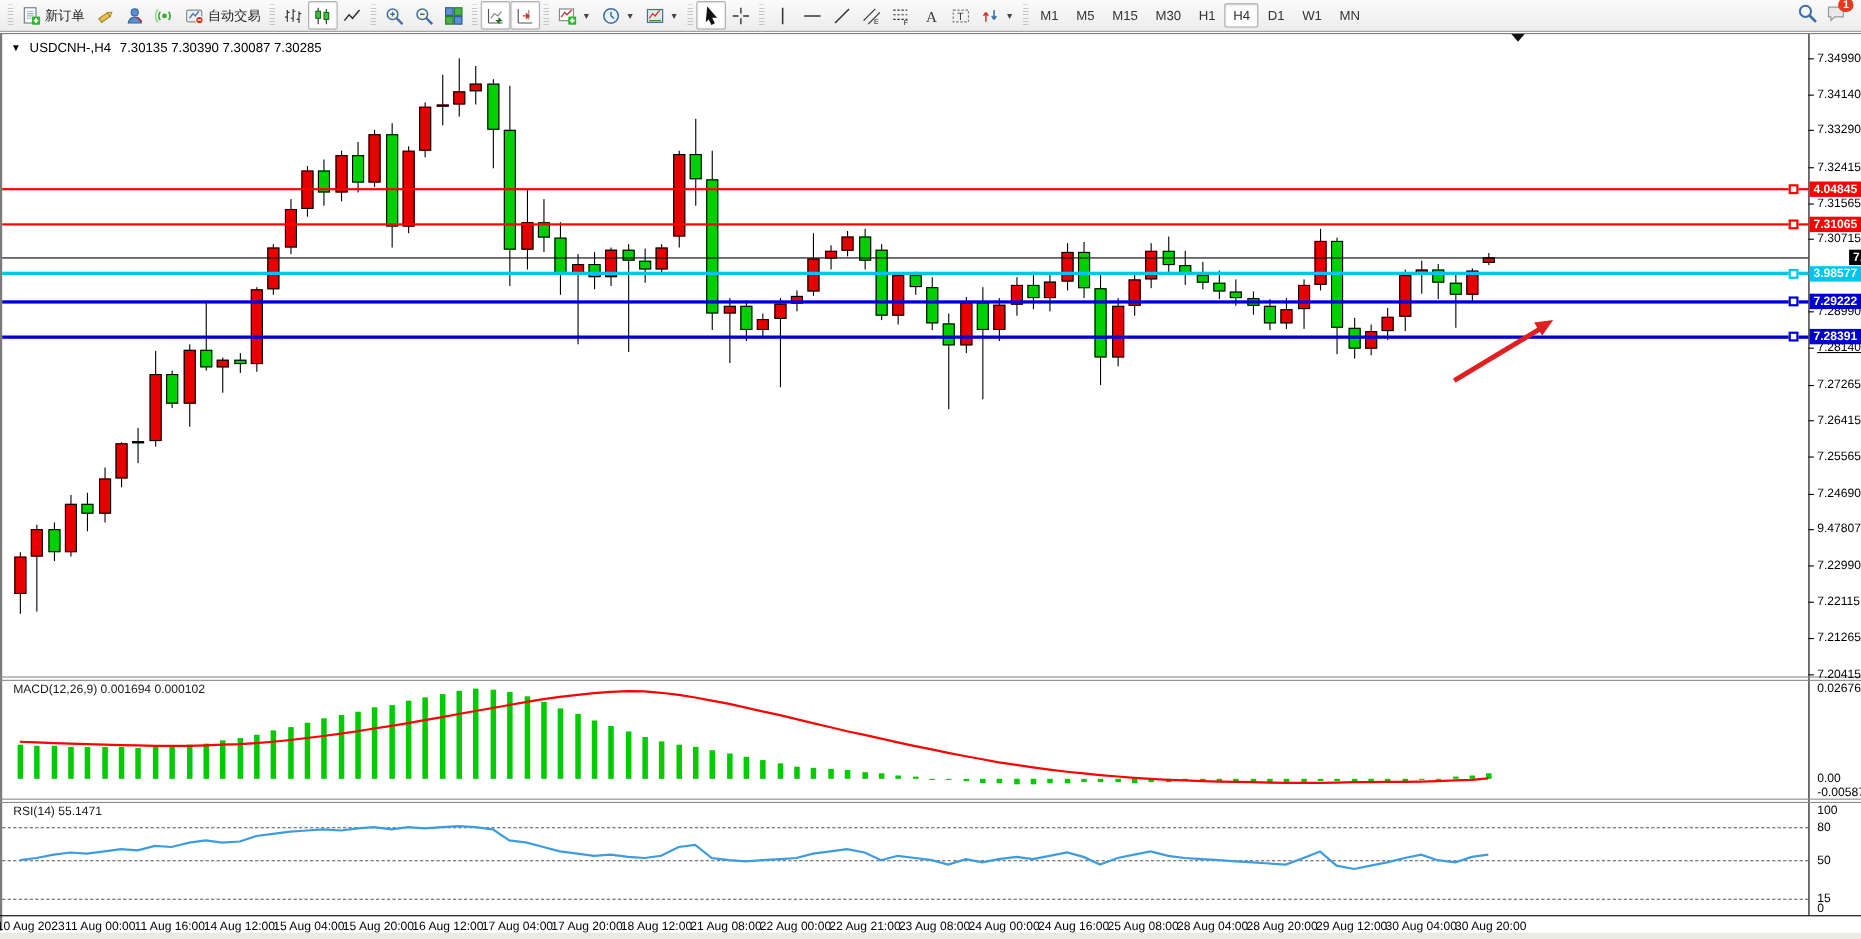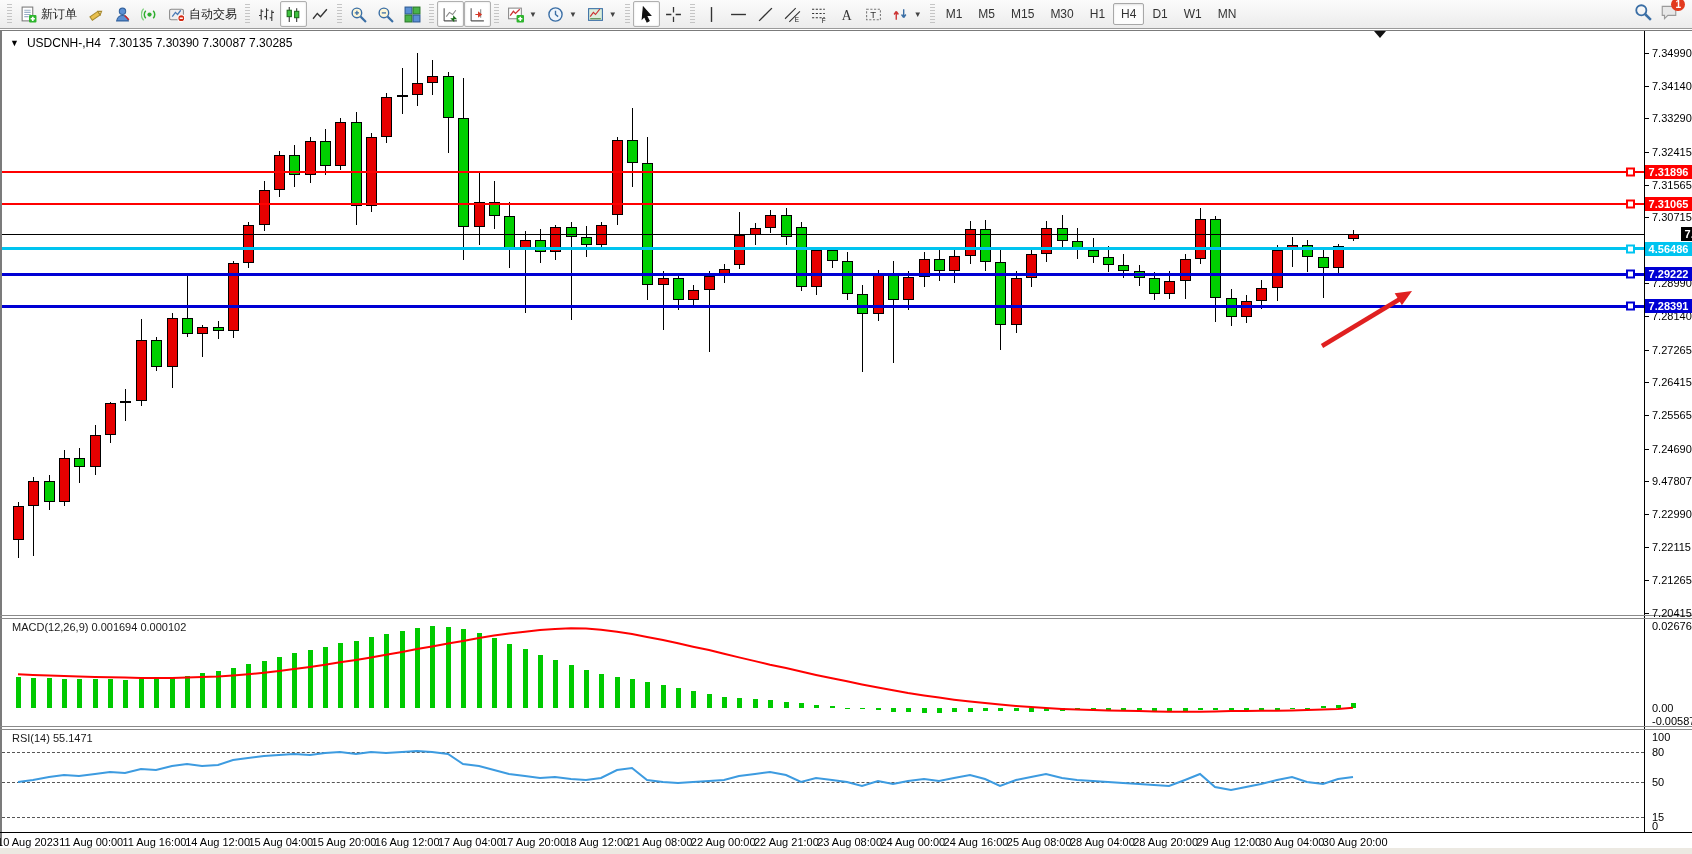--- a/index.html
+++ b/index.html
@@ -319,21 +319,21 @@
     <div class="ytick" style="top: 118.28px;">7.33290</div>
     <div class="abs" style="left: 1644px; top: 118.28px; width: 5px; height: 1px; background: rgb(0, 0, 0);"></div>
     <div class="ytick" style="top: 151.88px;">7.32415</div>
     <div class="abs" style="left: 1644px; top: 151.88px; width: 5px; height: 1px; background: rgb(0, 0, 0);"></div>
     <div class="ytick" style="top: 184.52px;">7.31565</div>
     <div class="abs" style="left: 1644px; top: 184.52px; width: 5px; height: 1px; background: rgb(0, 0, 0);"></div>
     <div class="ytick" style="top: 217.16px;">7.30715</div>
     <div class="abs" style="left: 1644px; top: 217.16px; width: 5px; height: 1px; background: rgb(0, 0, 0);"></div>
     <div class="ytick" style="top: 283.4px;">7.28990</div>
     <div class="abs" style="left: 1644px; top: 283.4px; width: 5px; height: 1px; background: rgb(0, 0, 0);"></div>
-    <div class="ytick" style="top: 316.04px;">7.28140</div>
+    <div class="ytick" style="top: 316.04px; text-decoration: underline;">7.28140</div>
     <div class="abs" style="left: 1644px; top: 316.04px; width: 5px; height: 1px; background: rgb(0, 0, 0);"></div>
     <div class="ytick" style="top: 349.64px;">7.27265</div>
     <div class="abs" style="left: 1644px; top: 349.64px; width: 5px; height: 1px; background: rgb(0, 0, 0);"></div>
     <div class="ytick" style="top: 382.28px;">7.26415</div>
     <div class="abs" style="left: 1644px; top: 382.28px; width: 5px; height: 1px; background: rgb(0, 0, 0);"></div>
     <div class="ytick" style="top: 414.92px;">7.25565</div>
     <div class="abs" style="left: 1644px; top: 414.92px; width: 5px; height: 1px; background: rgb(0, 0, 0);"></div>
     <div class="ytick" style="top: 448.52px;">7.24690</div>
     <div class="abs" style="left: 1644px; top: 448.52px; width: 5px; height: 1px; background: rgb(0, 0, 0);"></div>
     <div class="ytick" style="top: 481.16px;">9.47807</div>
@@ -638,27 +638,27 @@
     <div class="abs macd-bar" style="left: 1244px; top: 708px; height: 2.4528px;"></div>
     <div class="abs macd-bar" style="left: 1259px; top: 708px; height: 2.4528px;"></div>
     <div class="abs macd-bar" style="left: 1275px; top: 708px; height: 1.8396px;"></div>
     <div class="abs macd-bar" style="left: 1290px; top: 708px; height: 1px;"></div>
     <div class="abs macd-bar" style="left: 1305px; top: 707.693px; height: 1px;"></div>
     <div class="abs macd-bar" style="left: 1321px; top: 706.467px; height: 1.533px;"></div>
     <div class="abs macd-bar" style="left: 1336px; top: 704.934px; height: 3.066px;"></div>
     <div class="abs macd-bar" style="left: 1351px; top: 702.788px; height: 5.2122px;"></div>
     <div class="abs" style="left: 2px; top: 170.81px; width: 1642px; height: 2px; background: rgb(255, 0, 0);"></div>
     <div class="abs hline-marker" style="left: 1626px; top: 171.81px; border: 2px solid rgb(255, 0, 0);"></div>
-    <div class="pbadge" style="top: 171.81px; background: rgb(255, 0, 0);">7.31896</div>
+    <div class="pbadge" style="top: 171.81px; background: rgb(255, 0, 0);">4.04845</div>
     <div class="abs" style="left: 2px; top: 202.72px; width: 1642px; height: 2px; background: rgb(255, 0, 0);"></div>
     <div class="abs hline-marker" style="left: 1626px; top: 203.72px; border: 2px solid rgb(255, 0, 0);"></div>
     <div class="pbadge" style="top: 203.72px; background: rgb(255, 0, 0);">7.31065</div>
     <div class="abs" style="left: 2px; top: 247.071px; width: 1642px; height: 3px; background: rgb(0, 196, 240);"></div>
     <div class="abs hline-marker" style="left: 1626px; top: 248.571px; border: 2px solid rgb(0, 196, 240);"></div>
-    <div class="pbadge" style="top: 248.571px; background: rgb(0, 196, 240);">4.56486</div>
+    <div class="pbadge" style="top: 248.571px; background: rgb(0, 196, 240);">3.98577</div>
     <div class="abs" style="left: 2px; top: 272.991px; width: 1642px; height: 3px; background: rgb(0, 0, 212);"></div>
     <div class="abs hline-marker" style="left: 1626px; top: 274.491px; border: 2px solid rgb(0, 0, 212);"></div>
     <div class="pbadge" style="top: 274.491px; background: rgb(0, 0, 212);">7.29222</div>
     <div class="abs" style="left: 2px; top: 304.902px; width: 1642px; height: 3px; background: rgb(0, 0, 212);"></div>
     <div class="abs hline-marker" style="left: 1626px; top: 306.402px; border: 2px solid rgb(0, 0, 212);"></div>
     <div class="pbadge" style="top: 306.402px; background: rgb(0, 0, 212);">7.28391</div>
     <div class="abs" style="left: 2px; top: 233.672px; width: 1642px; height: 1px; background: rgb(0, 0, 0);"></div>
     <div class="pbadge" style="top: 233.672px; background: rgb(0, 0, 0); margin-left: 36px;">7.30285</div>
     <div class="abs" style="left: 1374px; top: 31px; width: 0px; height: 0px; border-left: 6px solid transparent; border-right: 6px solid transparent; border-top: 7px solid rgb(17, 17, 17);"></div>
     <svg width="1692" height="854" id="overlay">

